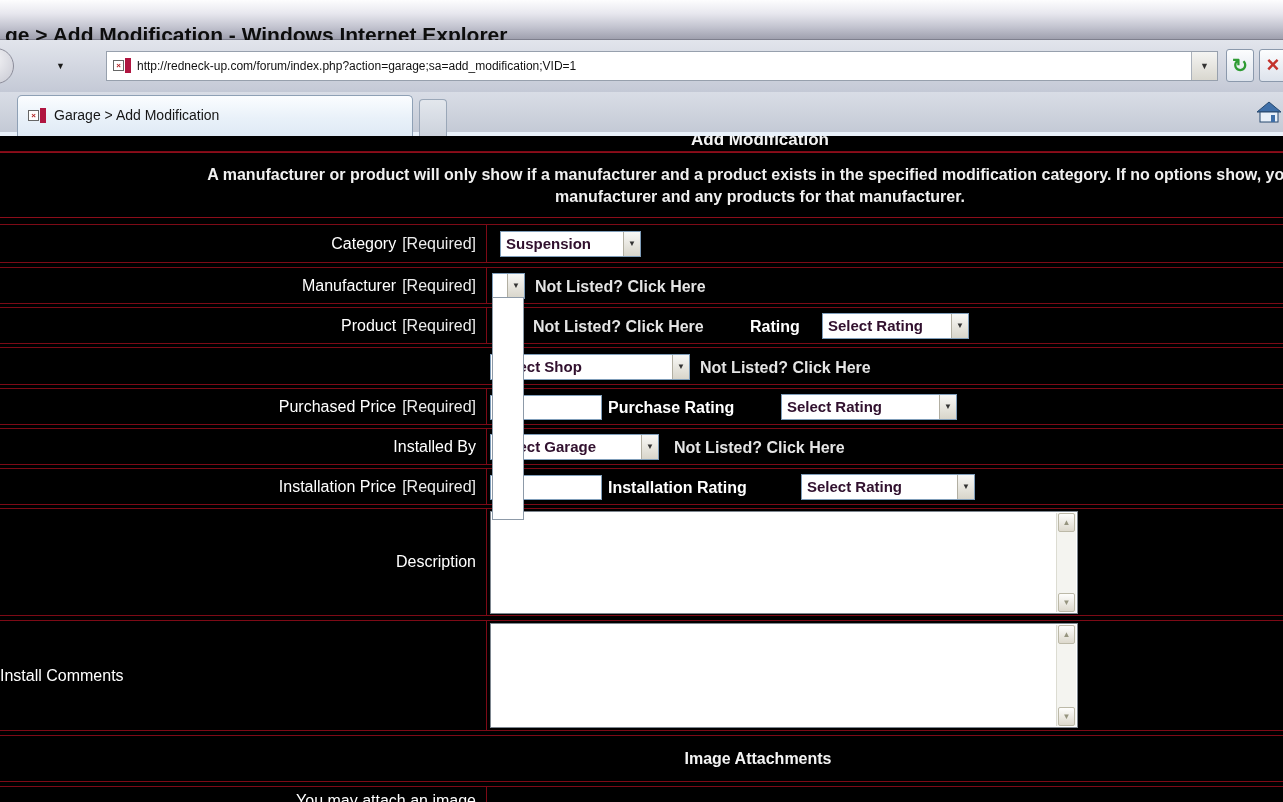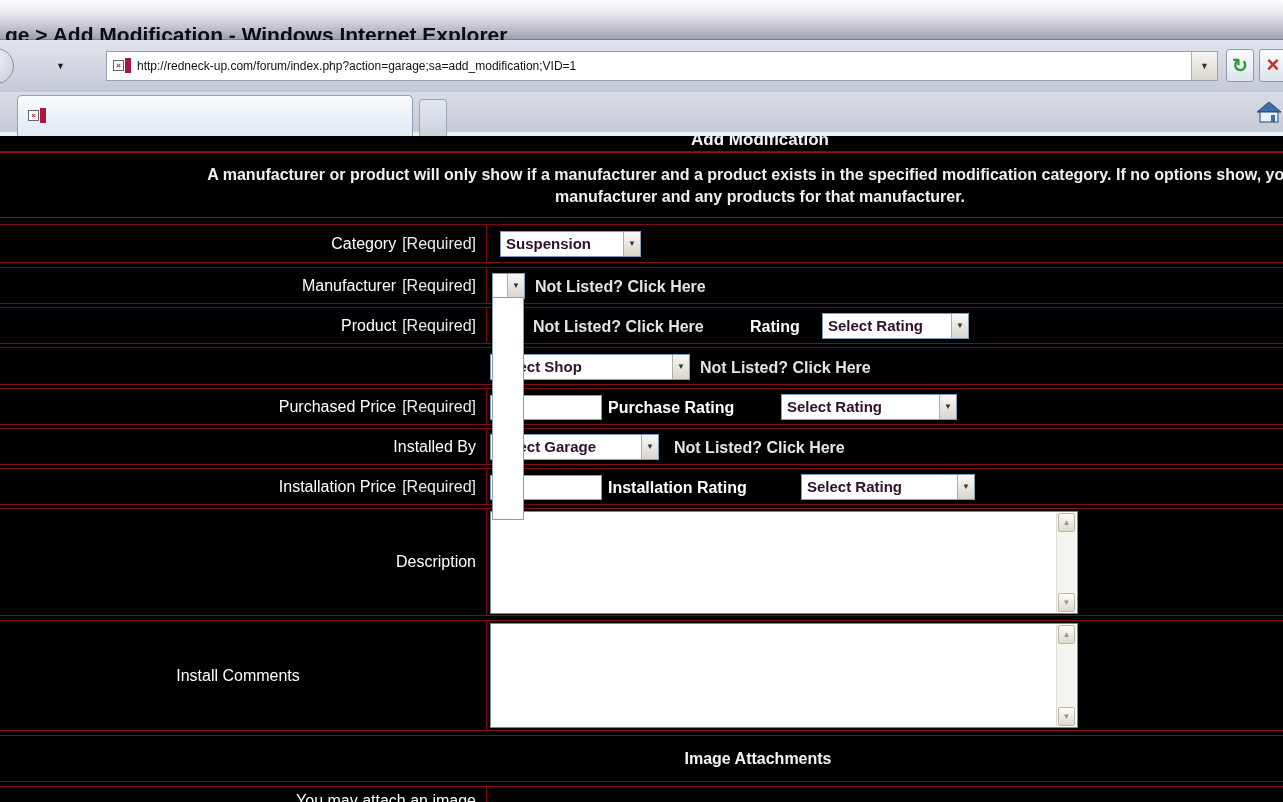--- a/index.html
+++ b/index.html
@@ -55,21 +55,21 @@
   .page-header { top:-6px; text-align:center; font-weight:bold; font-size:17px; color:#f4f4f4; }
   .hr-red { top:15px; height:1px; background:#7d0a16; }
   .notice { top:16px; height:66px; border-top:1px solid #8c0d1a; border-bottom:1px solid #8c0d1a;
     padding-top:11px; text-align:center; font-weight:bold; color:#f0f0f0; line-height:22px; white-space:nowrap; }
 
   .row { position:absolute; left:0; width:1520px; background:#000;
     border-top:1px solid #7d0a16; border-bottom:1px solid #7d0a16; }
   .cell-label { position:absolute; left:0; top:0; bottom:0; width:487px; border-right:1px solid #7d0a16;
     display:flex; align-items:center; justify-content:flex-end; padding-right:10px; gap:6px; }
   .cell-label.top { align-items:flex-start; padding-top:5px; }
-  .cell-label.stack { flex-direction:column; justify-content:center; align-items:center; gap:2px; }
+  .cell-label.stack { flex-direction:column; justify-content:center; align-items:flex-start; gap:2px; }
   .lbl { font-weight:normal; color:#fff; white-space:nowrap; }
   .req { font-weight:normal; color:#ececec; white-space:nowrap; }
   .cell-field { position:absolute; inset:0; }
   .center-text { position:absolute; left:0; top:0; width:1516px; text-align:center; font-weight:bold; color:#f4f4f4; }
 
   .xsel { position:absolute; height:26px; background:#fff; border:1px solid #7f9db9; }
   .xsel-text { position:absolute; left:5px; top:0; right:18px; line-height:24px; font-size:15px; font-weight:bold;
     color:#31102e; white-space:nowrap; overflow:hidden; }
   .xsel-btn { position:absolute; right:0; top:0; bottom:0; width:17px;
     background:linear-gradient(#f8f8f6,#d8d5ca); border-left:1px solid #b2afa2; text-align:center;
@@ -113,20 +113,21 @@
   <div class="chrome-btn btn-stop">×</div>
 </div>
 
 <div class="tabbar">
   <div class="tabbar-strip"></div>
   <div class="tab-active">
     <span class="favicon fav-tab">
       <span class="fav-img">×</span>
       <span class="fav-bar"></span>
     </span>
+    <span class="tab-title">Garage &gt; Add Modification</span>
   </div>
   <div class="tab-stub"></div>
   <div class="home-btn">
     <svg width="26" height="26" viewBox="0 0 26 26">
       <polygon points="13,3 25,13 1,13" fill="#3f6fa8" stroke="#27496f" stroke-width="1"></polygon>
       <rect x="4" y="13" width="18" height="10" fill="#e9f1fa" stroke="#27496f" stroke-width="1"></rect>
       <rect x="15" y="16" width="4" height="7" fill="#3f6fa8"></rect>
     </svg>
   </div>
 </div>

